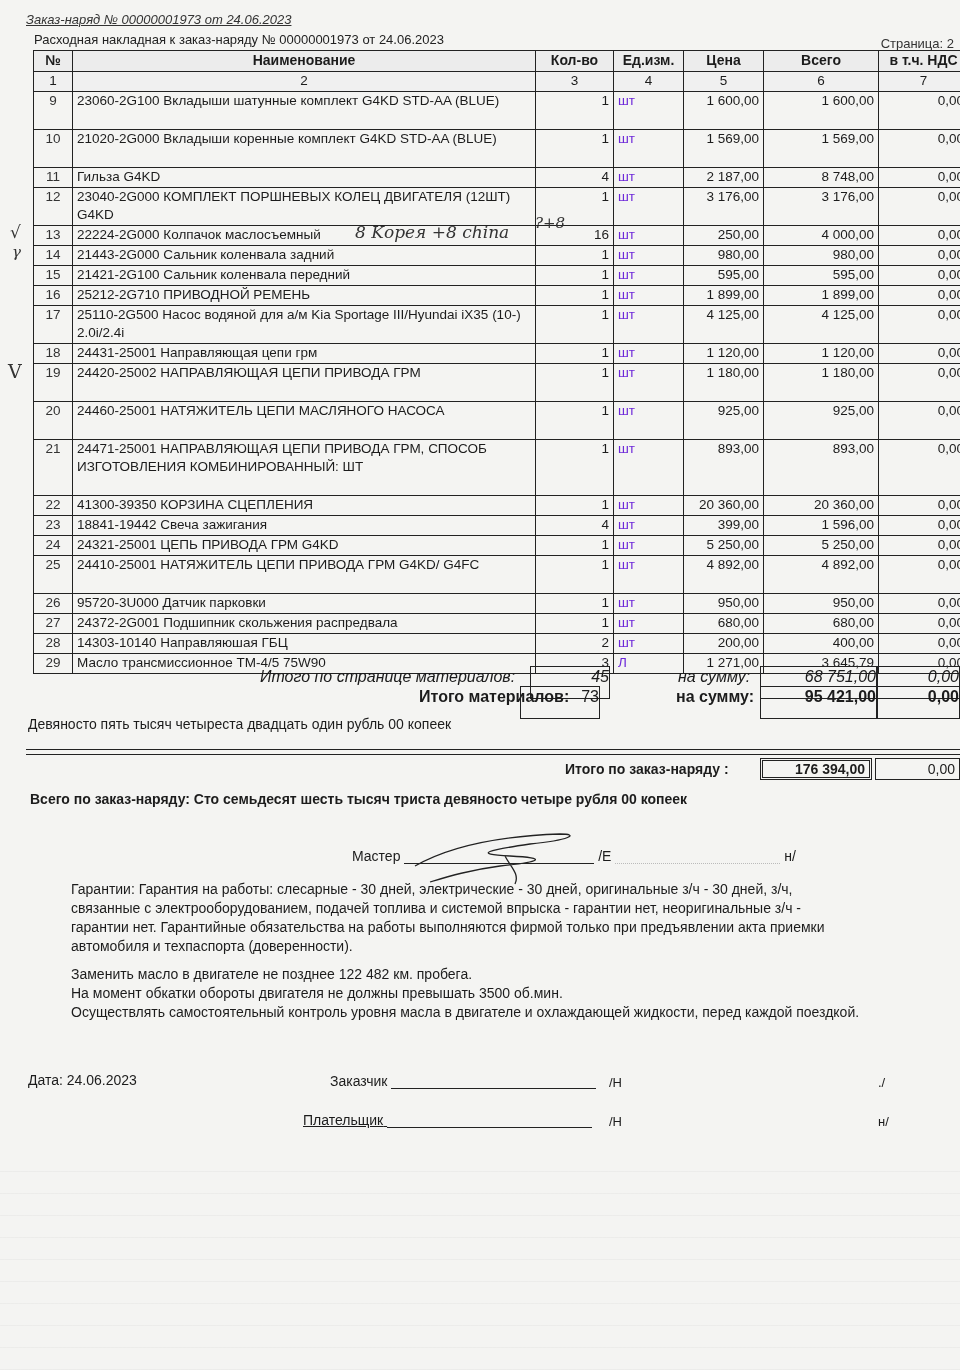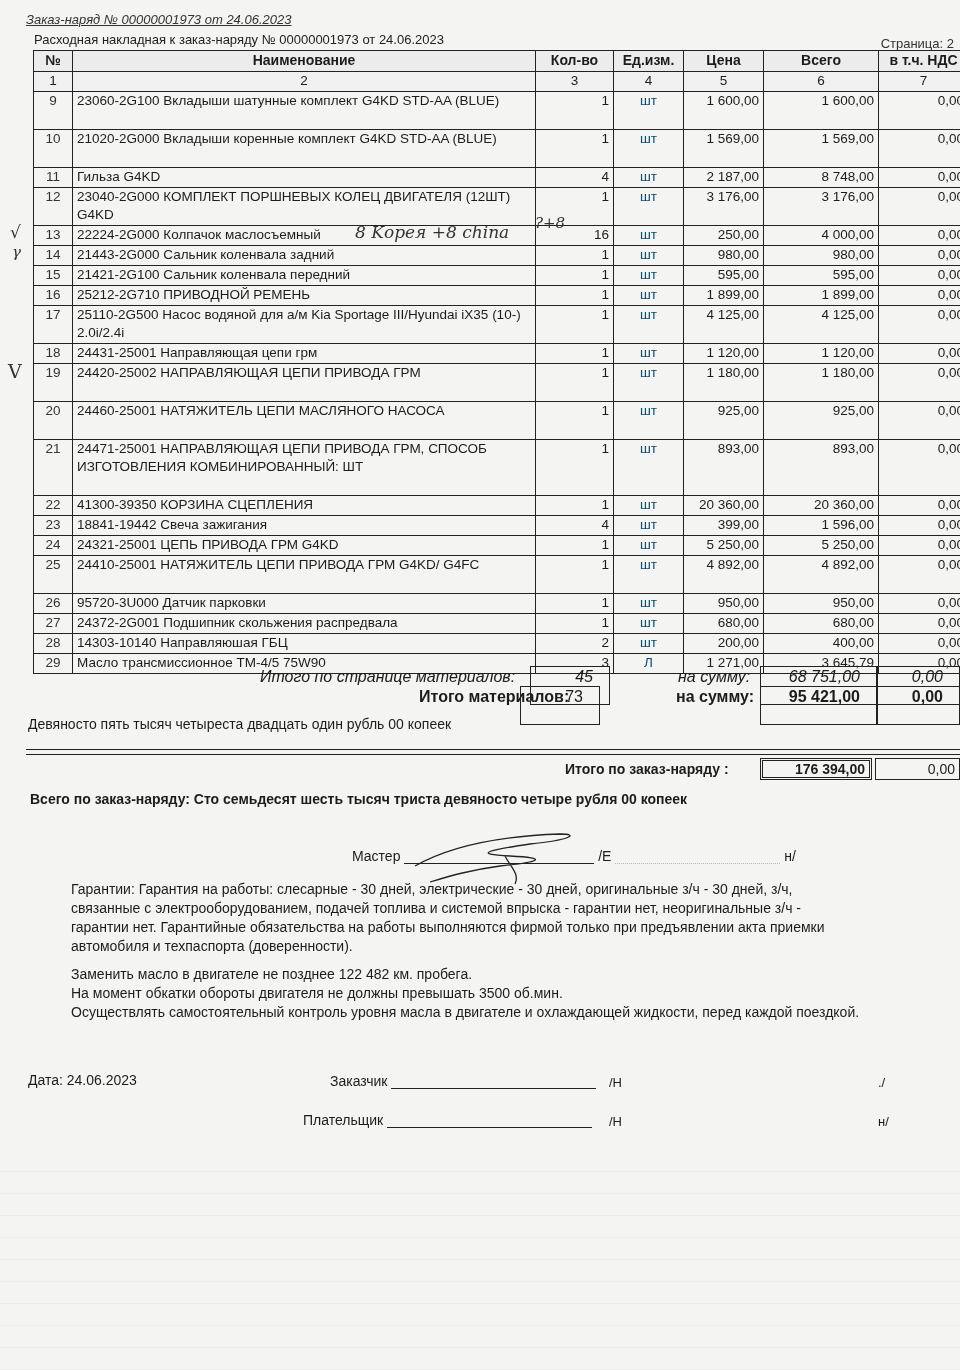--- a/index.html
+++ b/index.html
@@ -29,40 +29,40 @@
   }
   table.items td, table.items th {
     border: 1.4px solid #222; padding: 0 4px; vertical-align: top; line-height: 18px;
     overflow: hidden; white-space: nowrap;
   }
   table.items th { font-weight: bold; text-align: center; height: 20px; background: #ececec; font-size: 14px; }
   table.items tr.colnum td { text-align: center; font-weight: normal; height: 19px; background: #f0f0f0; }
   .c-no { text-align: center; color: #333; }
   .c-name { white-space: normal !important; }
   .c-num { text-align: right; }
-  .c-unit { text-align: center; color: #0c4a6e; }
+  .c-unit { text-align: left; color: #6d28d9; }
   .tot-row { position: absolute; height: 20px; line-height: 20px; }
-  .box { position: absolute; border: 1.4px solid #222; text-align: right; padding-right: 16px; box-sizing: border-box; height: 39px; line-height: 20px; }
+  .box { position: absolute; border: 1.4px solid #222; text-align: right; padding-right: 0; box-sizing: border-box; height: 33px; line-height: 20px; }
   .italic { font-style: italic; }
   .bold { font-weight: bold; }
 
   .sum-words-1 { position: absolute; left: 28px; top: 716px; font-size: 14px; }
   .dbl-line { position: absolute; left: 26px; top: 749px; width: 934px; height: 4px; border-top: 1.5px solid #222; border-bottom: 1.5px solid #222; }
   .grand-label { position: absolute; left: 565px; top: 761px; font-size: 14px; font-weight: bold; }
   .grand-box { position: absolute; left: 760px; top: 758px; width: 112px; height: 22px; border: 3px double #222; text-align: right; padding-right: 4px; box-sizing: border-box; font-weight: bold; font-size: 14px; line-height: 16px; }
   .grand-vat { position: absolute; left: 875px; top: 758px; width: 85px; height: 22px; border: 1.4px solid #222; text-align: right; padding-right: 4px; box-sizing: border-box; font-size: 14px; line-height: 20px; }
   .sum-words-2 { position: absolute; left: 30px; top: 791px; font-size: 14px; font-weight: bold; }
 
   .master { position: absolute; left: 352px; top: 848px; font-size: 14px; }
   .sig-line { display: inline-block; border-bottom: 1px solid #222; vertical-align: bottom; }
   .warranty { position: absolute; left: 71px; top: 880px; width: 790px; font-size: 14px; line-height: 19px; }
   .recs { position: absolute; left: 71px; top: 965px; width: 820px; font-size: 14px; line-height: 19px; }
   .date { position: absolute; left: 28px; top: 1072px; font-size: 14px; }
   .customer { position: absolute; left: 330px; top: 1073px; font-size: 14px; }
-  .payer { position: absolute; left: 303px; top: 1112px; font-size: 14px; }
+  .payer { position: absolute; left: 303px; top: 1112px; font-size: 14px; text-decoration: underline; }
   .slash { position: absolute; font-size: 13px; }
 
   .hw { position: absolute; font-family: "DejaVu Serif", serif; font-style: italic; color: #333; }
   .signature { position: absolute; left: 410px; top: 826px; width: 200px; height: 60px; }
 </style>
 </head>
 <body>
 
 <div class="page">
   <div class="bleed"></div>

